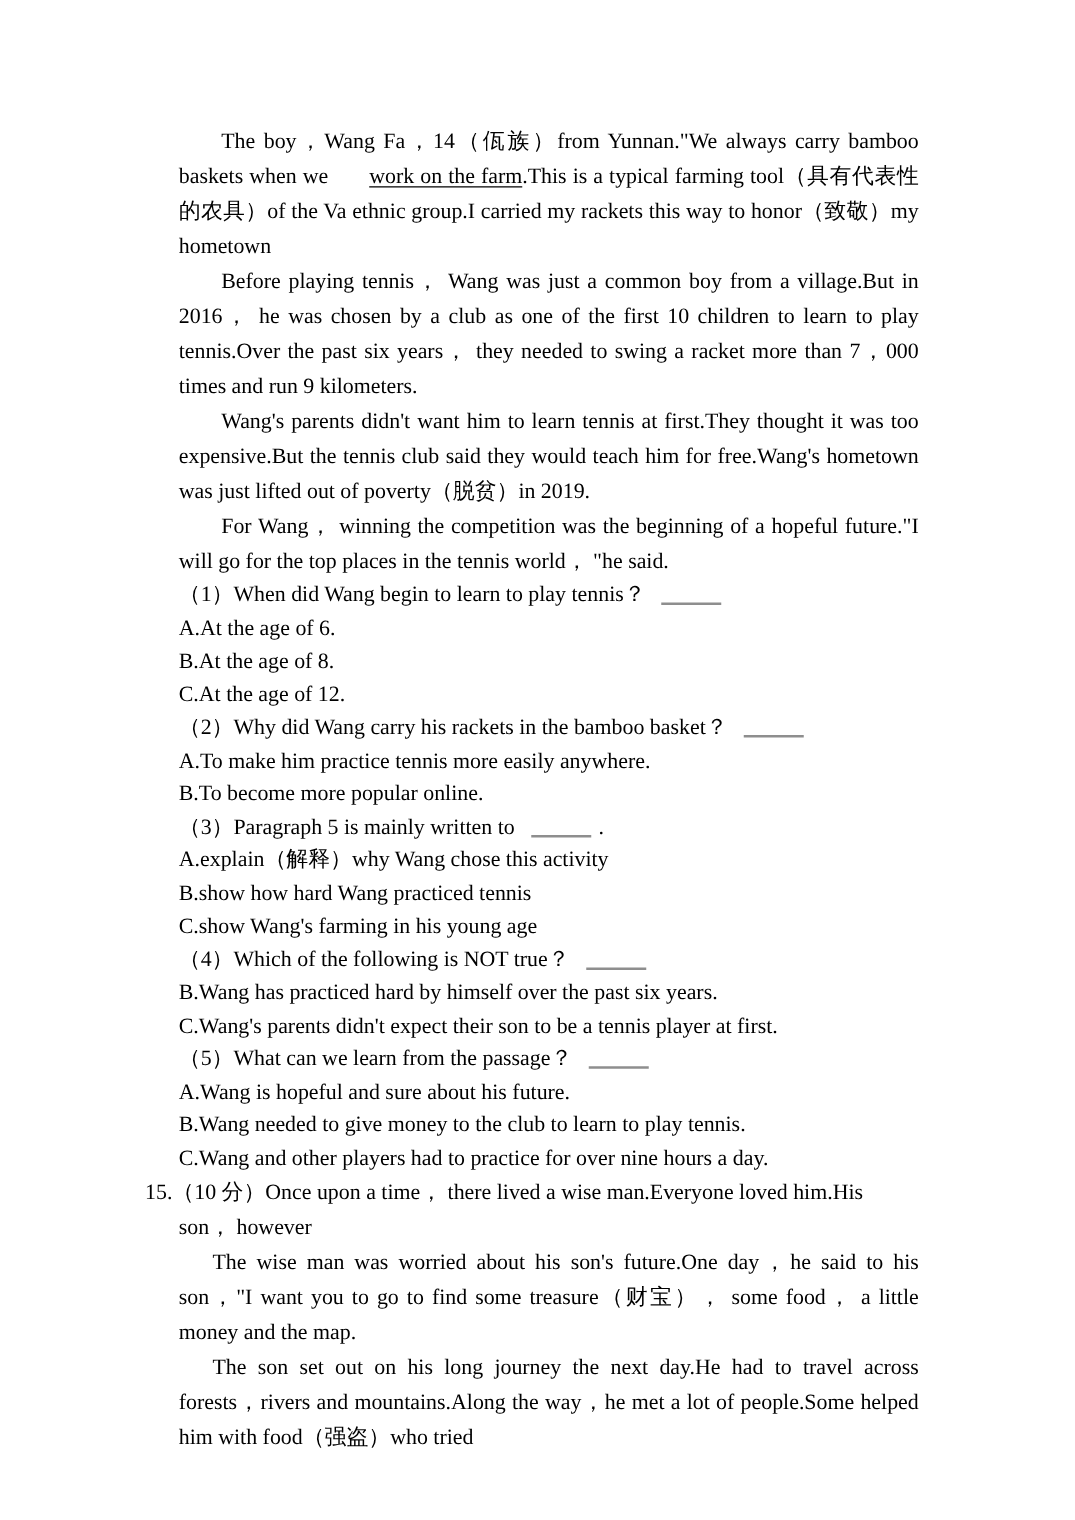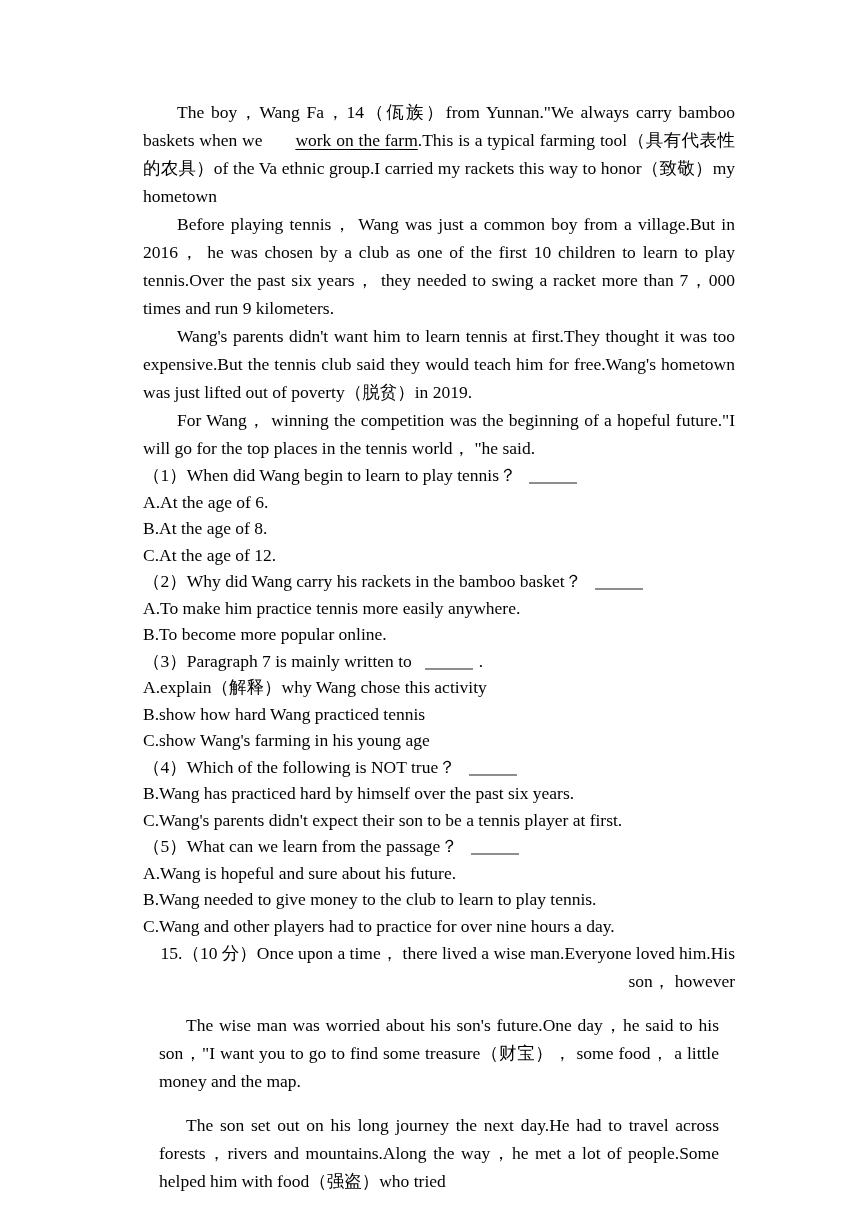--- a/index.html
+++ b/index.html
@@ -40,24 +40,23 @@
     margin-right: 6px;
     position: relative;
     top: 3px;
   }
   
   .item15 { line-height: 28px; }
   .item15 .intro {
     margin: 0 0 0 -27px;
     padding-left: 27px;
     text-indent: -27px;
-    text-align: right;
   }
   .item15 p.para {
-    margin: 16px;
+    margin: 0;
     text-align: justify;
     text-indent: 27px;
   }
 </style>
 </head>
 <body>
 
 <div class="page">
   <div class="content">
 
@@ -72,21 +71,21 @@
 
       <div class="qline"><span>（1）When did Wang begin to learn to play tennis？</span><span class="blank"></span><span></span></div>
       <div class="opt">A.At the age of 6.</div>
       <div class="opt">B.At the age of 8.</div>
       <div class="opt">C.At the age of 12.</div>
 
       <div class="qline"><span>（2）Why did Wang carry his rackets in the bamboo basket？</span><span class="blank"></span><span></span></div>
       <div class="opt">A.To make him practice tennis more easily anywhere.</div>
       <div class="opt">B.To become more popular online.</div>
 
-      <div class="qline"><span>（3）Paragraph 7 is mainly written to</span><span class="blank"></span><span>.</span></div>
+      <div class="qline"><span>（3）Paragraph 5 is mainly written to</span><span class="blank"></span><span>.</span></div>
       <div class="opt">A.explain（解释）why Wang chose this activity</div>
       <div class="opt">B.show how hard Wang practiced tennis</div>
       <div class="opt">C.show Wang's farming in his young age</div>
 
       <div class="qline"><span>（4）Which of the following is NOT true？</span><span class="blank"></span><span></span></div>
       <div class="opt">B.Wang has practiced hard by himself over the past six years.</div>
       <div class="opt">C.Wang's parents didn't expect their son to be a tennis player at first.</div>
 
       <div class="qline"><span>（5）What can we learn from the passage？</span><span class="blank"></span><span></span></div>
       <div class="opt">A.Wang is hopeful and sure about his future.</div>

